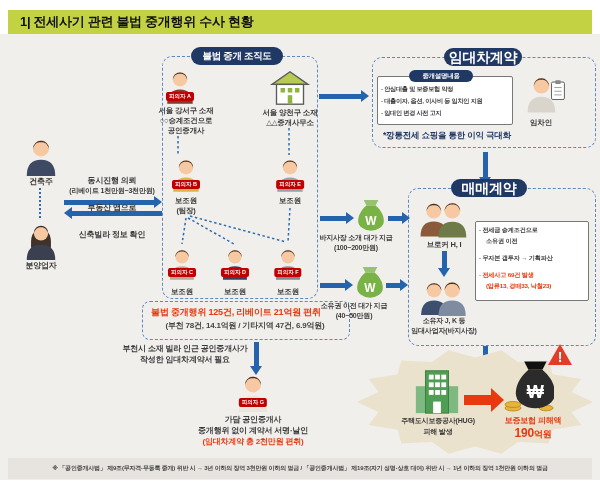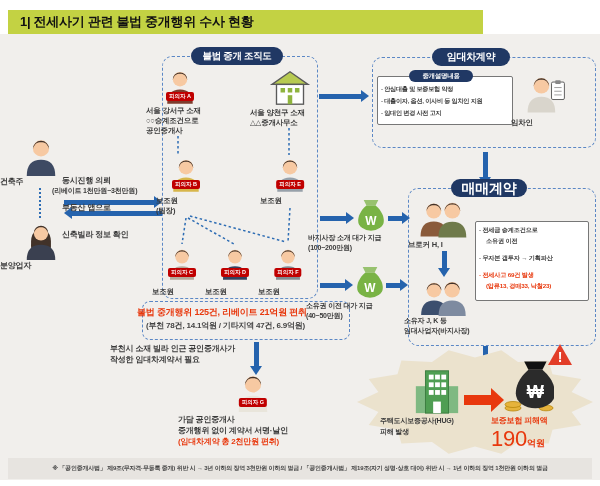--- a/index.html
+++ b/index.html
@@ -1,22 +1,22 @@
 <!DOCTYPE html>
 <html><head>
 <meta charset="utf-8">
 <style>
   html,body{margin:0;padding:0;background:#fff;}
   .canvas{position:relative;width:600px;height:486px;background:#fff;overflow:hidden;
     font-family:"Liberation Sans","DejaVu Sans",sans-serif;}
   .abs{position:absolute;}
   .main-bg{left:0;top:34px;width:600px;height:446px;background:#f1efec;}
-  .title-bar{left:8px;top:10px;width:475px;height:24px;background:#c3d243;}
+  .title-bar{left:8px;top:10px;width:584px;height:24px;background:#c3d243;}
   .title-bar span{display:block;padding-left:12px;font-size:13px;line-height:24px;font-weight:800;color:#111;letter-spacing:-0.3px;}
-  .cap{position:absolute;font-weight:700;color:#3a3a3a;line-height:1.2;font-size:8px;letter-spacing:-0.2px;white-space:nowrap;}
+  .cap{position:absolute;font-weight:700;color:#3a3a3a;text-align:center;line-height:1.2;font-size:8px;letter-spacing:-0.2px;white-space:nowrap;}
   .cap.lft{text-align:left;}
   .f62{font-size:6.2px;} .f7{font-size:7px;} .f75{font-size:7.5px;}
   .f85{font-size:8.5px;} .f9{font-size:9px;}
   .red{color:#e8380d;} .navy{color:#1f3864;}
   .pill{position:absolute;background:#203864;color:#fff;font-weight:700;text-align:center;border-radius:10px;letter-spacing:-0.3px;white-space:nowrap;}
   .dashbox{position:absolute;border:1.5px dashed #5b87c5;border-radius:10px;}
   .whitebox{position:absolute;background:#fff;border:1px solid #777;border-radius:2px;}
   .vdot{position:absolute;width:0;border-left:2px dotted #2e6db4;}
   .badge{position:absolute;transform:translateX(-50%);background:#c00000;color:#fff;font-size:5.5px;font-weight:700;line-height:1;padding:1.5px 3px;border-radius:2px;white-space:nowrap;}
   .harr{position:absolute;height:12px;}
@@ -27,21 +27,21 @@
   .harr.l::after{content:"";position:absolute;left:0;top:0;width:0;height:0;border:6px solid transparent;border-left:0;border-right:8px solid #2563ad;}
   .harr.redarr{height:24px;}
   .harr.redarr::before{top:7px;height:10px;background:#e8380d;left:0;right:11px;}
   .harr.redarr::after{content:"";position:absolute;right:0;top:0;width:0;height:0;border:12px solid transparent;border-right:0;border-left:13px solid #e8380d;}
   .varr{position:absolute;width:13px;}
   .varr::before{content:"";position:absolute;left:4px;width:5px;top:0;bottom:7px;background:#2563ad;}
   .varr::after{content:"";position:absolute;left:0;bottom:0;width:0;height:0;border:6.5px solid transparent;border-bottom:0;border-top:9px solid #2563ad;}
   .foot{left:8px;top:458px;width:584px;height:21px;background:#e7e4e0;}
   .foot span{display:block;text-align:center;font-size:6px;line-height:21px;font-weight:700;color:#444;letter-spacing:-0.2px;white-space:nowrap;}
   .avatar{position:absolute;}
-  .value-big{font-size:22px;font-weight:400;}
+  .value-big{font-size:12px;font-weight:700;}
   .value-unit{font-size:9px;font-weight:800;}
 </style>
 </head>
 <body>
 
 <svg width="0" height="0" style="position:absolute">
   <defs>
     <g id="p-m">
       <circle cx="20" cy="13" r="8.5" fill="#f7c9a2"></circle>
       <path d="M11.5,13.5 a8.5,8.5 0 0 1 17,0 c-2,-5.5 -4,-7 -8.5,-7 c-4.5,0 -6.5,1.5 -8.5,7 z" fill="#413229"></path>
@@ -160,26 +160,27 @@
       <use href="#p-m"></use>
     </svg>
   <span class="badge" style="left:253px;top:398px">피의자 G</span>
   <span class="cap" style="left:178px;top:415px;width:150px">가담 공인중개사</span>
   <span class="cap" style="left:178px;top:426px;width:150px">중개행위 없이 계약서 서명·날인</span>
   <span class="cap red" style="left:178px;top:437px;width:150px">(임대차계약 총 2천만원 편취)</span>
 
   <div class="harr r" style="left:319px;top:90px;width:50px"></div>
 
   <div class="dashbox" style="left:372px;top:57px;width:222px;height:89px"></div>
-  <span class="pill" style="left:432px;top:48px;width:78px;height:18px;font-size:10px;line-height:18px">임대차계약</span>
+  <span class="pill" style="left:444px;top:48px;width:78px;height:18px;font-size:14px;line-height:18px">임대차계약</span>
   <div class="whitebox" style="left:377px;top:76px;width:134px;height:47px"></div>
   <span class="pill" style="left:409px;top:70px;width:64px;height:12px;font-size:6.5px;line-height:12px">중개설명내용</span>
   <span class="cap lft f62" style="left:381px;top:85px;width:128px;letter-spacing:-0.3px">- 안심대출 및 보증보험 약정</span>
   <span class="cap lft f62" style="left:381px;top:97px;width:128px;letter-spacing:-0.3px">- 대출이자, 옵션, 이사비 등 임차인 지원</span>
   <span class="cap lft f62" style="left:381px;top:109px;width:128px;letter-spacing:-0.3px">- 임대인 변경 사전 고지</span>
+  <span class="cap f85 navy" style="left:374px;top:130px;width:146px">*깡통전세 쇼핑을 통한 이익 극대화</span>
   <svg class="abs" style="left:523px;top:73px" width="46" height="42" viewBox="0 0 50 44">
     <use href="#p-m" style="color:#d9d5cc"></use>
     <g transform="translate(31,9)">
       <rect width="14" height="19" rx="1.5" fill="#fff" stroke="#555"></rect>
       <rect x="4" y="-2" width="6" height="4" rx="1" fill="#888"></rect>
       <line x1="3" y1="6" x2="11" y2="6" stroke="#999"></line>
       <line x1="3" y1="10" x2="11" y2="10" stroke="#999"></line>
       <line x1="3" y1="14" x2="11" y2="14" stroke="#999"></line>
     </g>
   </svg>

